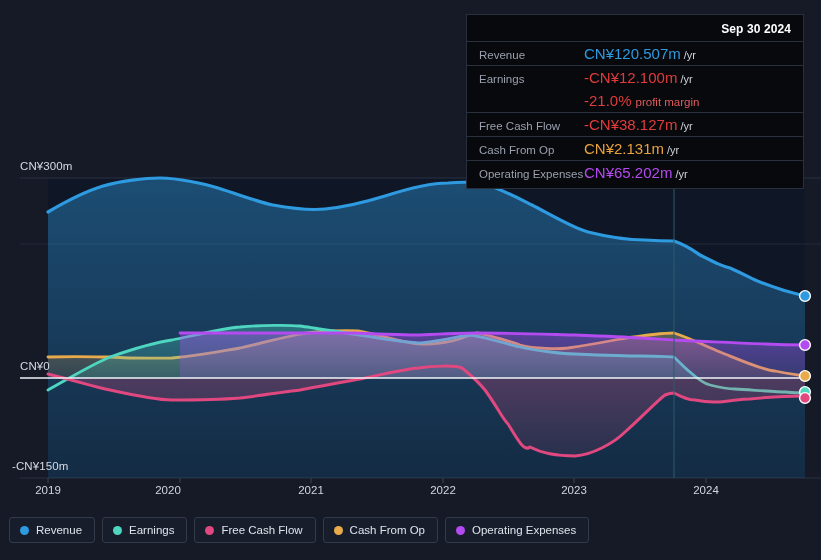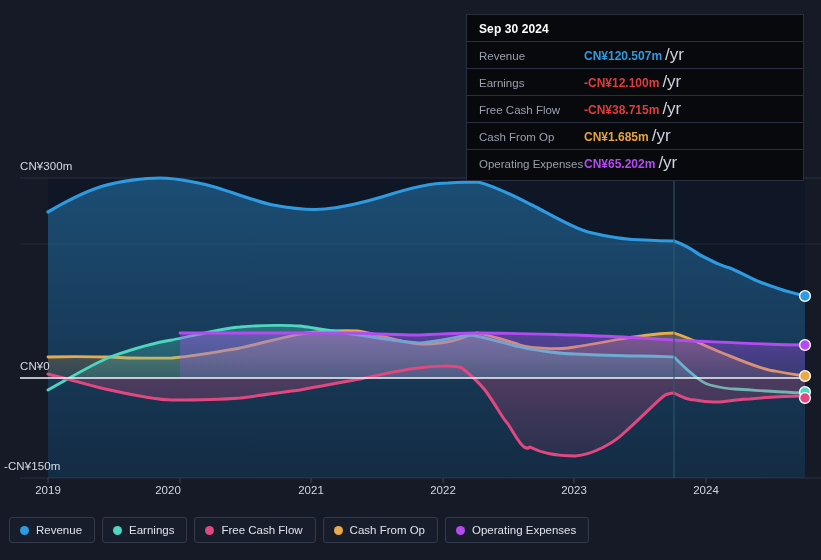--- a/index.html
+++ b/index.html
@@ -36,21 +36,21 @@
   
   .y-label {
     position: absolute;
     font-size: 11.5px;
     color: #d6dae3;
     letter-spacing: .1px;
     white-space: nowrap;
   }
   .y-300 { left: 20px; top: 160px; }
   .y-0   { left: 20px; top: 360px; }
-  .y-neg { left: 4px; top: 460px; }
+  .y-neg { left: 12px; top: 460px; }
 
   
   .x-labels {
     position: absolute;
     left: 0;
     top: 484px;
     width: 821px;
     height: 18px;
   }
   .x-label {
@@ -72,42 +72,43 @@
     padding: 6px 0 4px 0;
     box-sizing: border-box;
     font-size: 11.5px;
   }
   .tt-title {
     font-weight: bold;
     font-size: 12px;
     color: #ffffff;
     padding: 1px 12px 5px 12px;
     letter-spacing: .1px;
+    text-align: right;
   }
   .tt-row {
     display: flex;
     align-items: baseline;
     padding: 3px 12px 3px 12px;
     border-top: 1px solid #2b3040;
   }
   .tt-row.noline { border-top: none; }
   .tt-key {
     color: #9aa0ad;
     width: 105px;
     flex: none;
     font-size: 11.5px;
   }
   .tt-val {
-    font-weight: bold;
-    font-size: 12px;
+    font-weight: normal;
+    font-size: 15px;
   }
   .tt-unit {
     color: #cfd3db;
     font-weight: normal;
-    font-size: 17px;
+    font-size: 11px;
     margin-left: 3px;
   }
   .tt-suffix {
     color: #e05c5c;
     font-weight: normal;
     font-size: 11.5px;
     margin-left: 4px;
   }
 
   
@@ -301,30 +302,35 @@
       <span class="tt-val" style="color:#2e9ae0">CN¥120.507m</span>
       <span class="tt-unit">/yr</span>
     </div>
 
     <div class="tt-row">
       <span class="tt-key">Earnings</span>
       <span class="tt-val" style="color:#e23b3b">-CN¥12.100m</span>
       <span class="tt-unit">/yr</span>
     </div>
 
+    <div class="tt-row noline">
+      <span class="tt-key"></span>
+      <span class="tt-val" style="color:#e23b3b">-21.0%</span>
+      <span class="tt-suffix">profit margin</span>
+    </div>
 
     <div class="tt-row">
       <span class="tt-key">Free Cash Flow</span>
-      <span class="tt-val" style="color:#e23b3b">-CN¥38.715m</span>
+      <span class="tt-val" style="color:#e23b3b">-CN¥38.127m</span>
       <span class="tt-unit">/yr</span>
     </div>
 
     <div class="tt-row">
       <span class="tt-key">Cash From Op</span>
-      <span class="tt-val" style="color:#e8a33d">CN¥1.685m</span>
+      <span class="tt-val" style="color:#e8a33d">CN¥2.131m</span>
       <span class="tt-unit">/yr</span>
     </div>
 
     <div class="tt-row">
       <span class="tt-key">Operating Expenses</span>
       <span class="tt-val" style="color:#b44bf0">CN¥65.202m</span>
       <span class="tt-unit">/yr</span>
     </div>
   </div>
 

